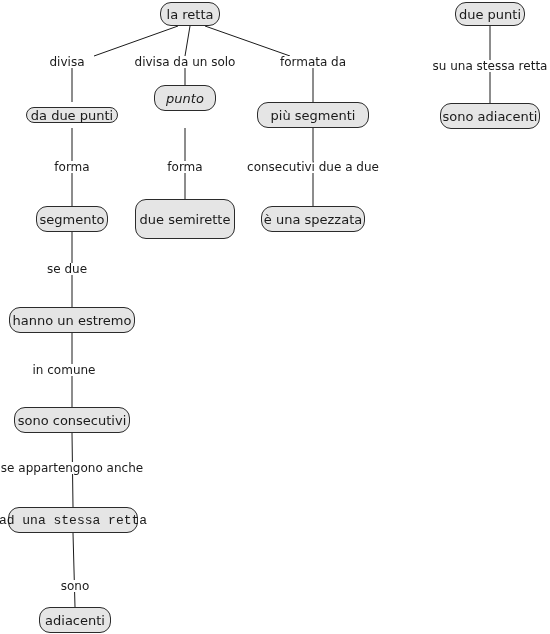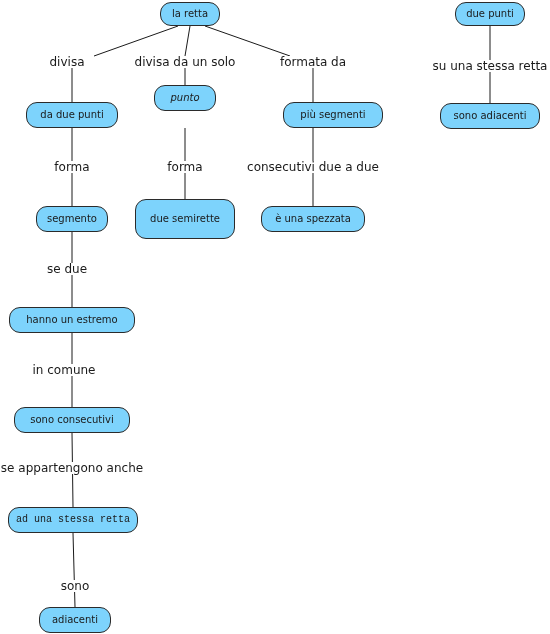--- a/index.html
+++ b/index.html
@@ -25,25 +25,25 @@
     position: absolute;
     left: 0;
     top: 0;
     width: 550px;
     height: 634px;
     pointer-events: none;
   }
   .node {
     position: absolute;
     box-sizing: border-box;
-    background: #7dd3fc;
+    background: #e5e5e5;
     border: 1px solid #2b2b2b;
     border-radius: 11px;
     color: #1a1a1a;
-    font-size: 10px;
+    font-size: 13px;
     line-height: 1;
     white-space: nowrap;
     display: flex;
     align-items: center;
     justify-content: center;
     transform: translate(-50%, -50%);
   }
   .edge-label {
     position: absolute;
     color: #1a1a1a;
@@ -83,27 +83,27 @@
     <div class="edge-label" style="left: 185px; top: 167px;">forma</div>
     <div class="edge-label" style="left: 313px; top: 167px;">consecutivi due a due</div>
     <div class="edge-label" style="left: 67px; top: 269px;">se due</div>
     <div class="edge-label" style="left: 64px; top: 370px;">in comune</div>
     <div class="edge-label" style="left: 72px; top: 468px;">se appartengono anche</div>
     <div class="edge-label" style="left: 75px; top: 586px;">sono</div>
     <div class="edge-label" style="left: 490px; top: 66px;">su una stessa retta</div>
     <div class="node" style="left: 190px; top: 14px; width: 60px; height: 24px;">
       <span>la retta</span>
     </div>
-    <div class="node" style="left: 72px; top: 115px; width: 92px; height: 26px;">
+    <div class="node" style="left: 72px; top: 115px; width: 92px; height: 16px;">
       <span>da due punti</span>
     </div>
     <div class="node" style="left: 185px; top: 98px; width: 62px; height: 26px; font-style: italic;">
       <span>punto</span>
     </div>
-    <div class="node" style="left: 313px; top: 115px; width: 100px; height: 26px; margin-left: 20px;">
+    <div class="node" style="left: 313px; top: 115px; width: 112px; height: 26px;">
       <span>più segmenti</span>
     </div>
     <div class="node" style="left: 72px; top: 219px; width: 72px; height: 26px;">
       <span>segmento</span>
     </div>
     <div class="node" style="left: 185px; top: 219px; width: 100px; height: 40px;">
       <span>due semirette</span>
     </div>
     <div class="node" style="left: 313px; top: 219px; width: 104px; height: 26px;">
       <span>è una spezzata</span>

